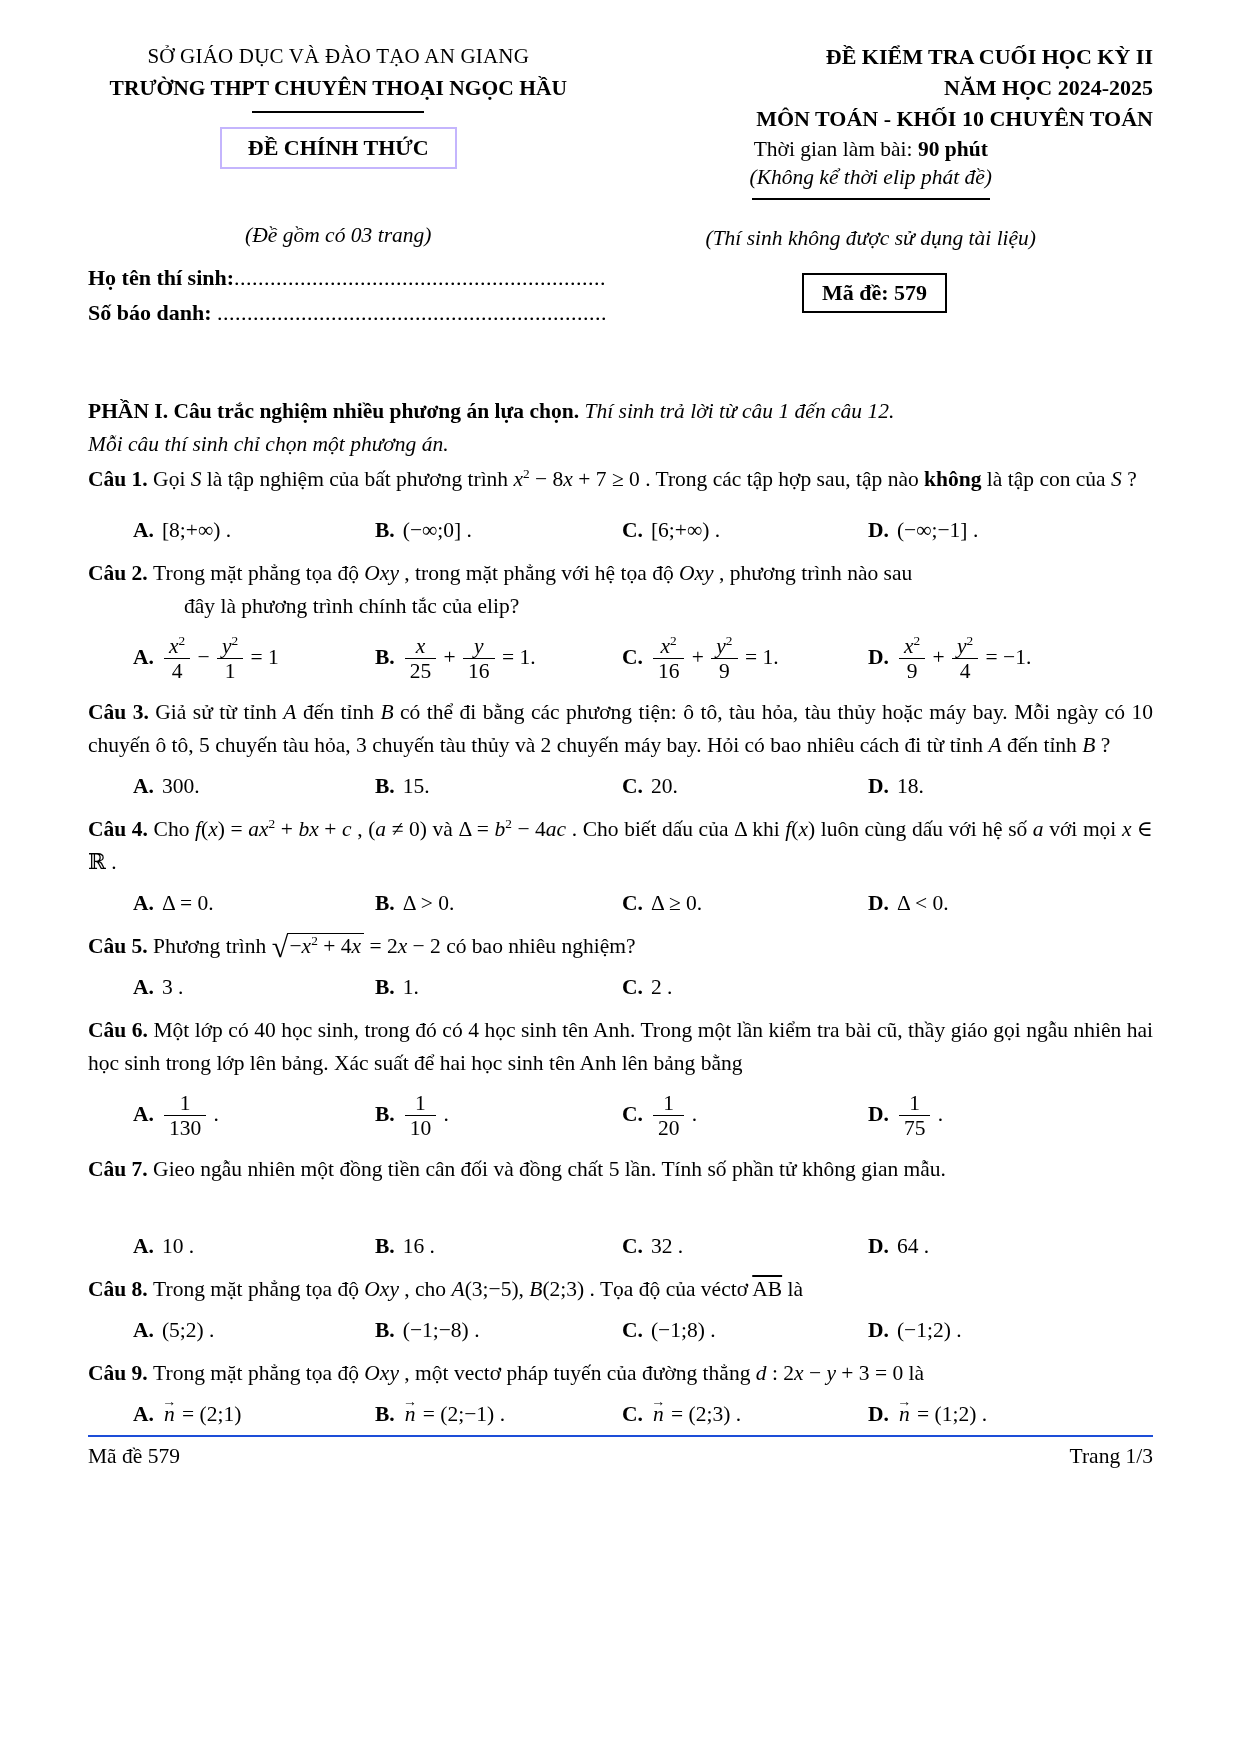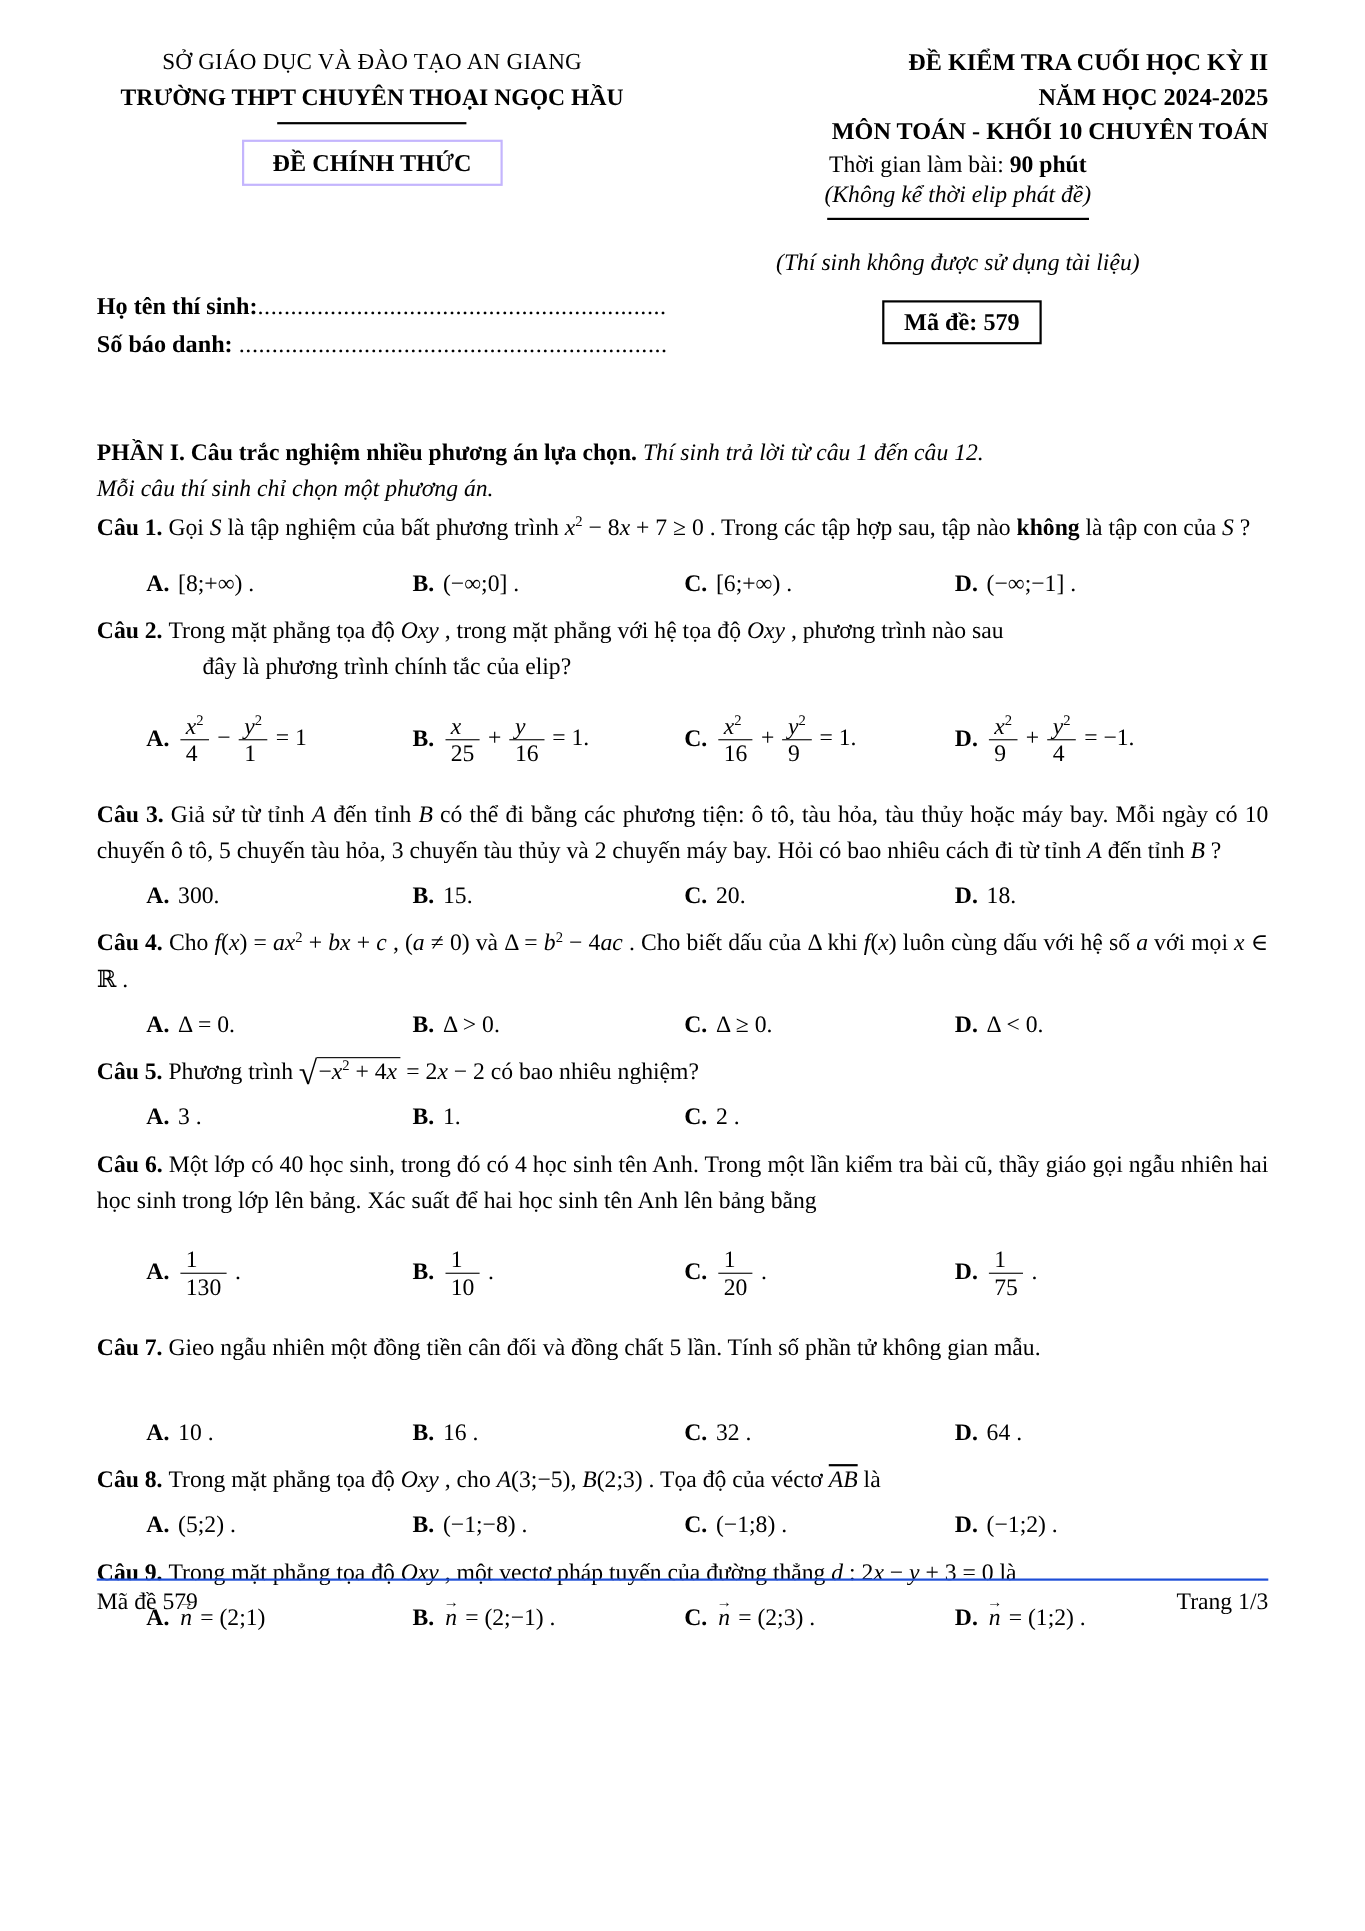--- a/index.html
+++ b/index.html
@@ -41,46 +41,47 @@
   .q-text{margin:0;line-height:33px;text-align:justify;}
   .q-label{font-weight:bold;}
   .options{display:grid;grid-template-columns:242px 247px 246px 1fr;align-items:center;margin:8px 0 10px 45px;}
   .option{white-space:nowrap;line-height:33px;}
   .option b{margin-right:8px;}
   .question:nth-of-type(1) .options{margin-top:18px;}
   .question:nth-of-type(7) .options{margin-top:44px;}
   
   .m{font-style:italic;}
   sup{font-size:0.62em;line-height:0;vertical-align:0.6em;}
-  .frac{display:inline-block;vertical-align:middle;text-align:left;line-height:1.12;margin:17px 2px;}
+  .frac{display:inline-block;vertical-align:middle;text-align:center;line-height:1.12;margin:3px 2px;}
   .frac .num{display:block;padding:0 5px;}
   .frac .den{display:block;border-top:1.7px solid #000;padding:0 5px;}
   .sqrt{display:inline-block;white-space:nowrap;}
   .radsign{font-size:1.42em;line-height:.8;vertical-align:-0.14em;}
   .rad{border-top:1.8px solid #000;padding:0 3px 0 1px;}
   .vec{position:relative;display:inline-block;margin:0 2px;}
   .vec-arrow{position:absolute;top:-13px;left:50%;transform:translateX(-50%);font-size:14px;font-style:normal;}
-  .bar{text-decoration:overline;font-style:italic;margin-top:48px;}
+  .bar{text-decoration:overline;margin-top:48px;}
   .gap{display:inline-block;width:96px;}
   
   .footer{position:absolute;left:88px;right:88px;bottom:26px;border-top:2px solid #1d4ed8;padding-top:7px;display:flex;justify-content:space-between;font-size:21.5px;}
 </style>
 </head>
 <body>
 
 <div class="page">
 
   <div class="header">
     <div class="header-left">
       <div class="hl1">SỞ GIÁO DỤC VÀ ĐÀO TẠO AN GIANG</div>
       <div class="hl2">TRƯỜNG THPT CHUYÊN THOẠI NGỌC HẦU</div>
       <div class="rule-left"></div>
       <div>
         <span class="official-box">ĐỀ CHÍNH THỨC</span>
       </div>
+      <div class="pages-note">(Đề gồm có 03 trang)</div>
     </div>
     <div class="header-right">
       <div class="hr1">ĐỀ KIỂM TRA CUỐI HỌC KỲ II</div>
       <div class="hr2">NĂM HỌC 2024-2025</div>
       <div class="hr3">MÔN TOÁN - KHỐI 10 CHUYÊN TOÁN</div>
       <div class="hr4"><span>Thời gian làm bài: </span><b>90 phút</b></div>
       <div class="hr5">(Không kể thời elip phát đề)</div>
       <div class="rule-right"></div>
       <div class="material-note">(Thí sinh không được sử dụng tài liệu)</div>
     </div>

